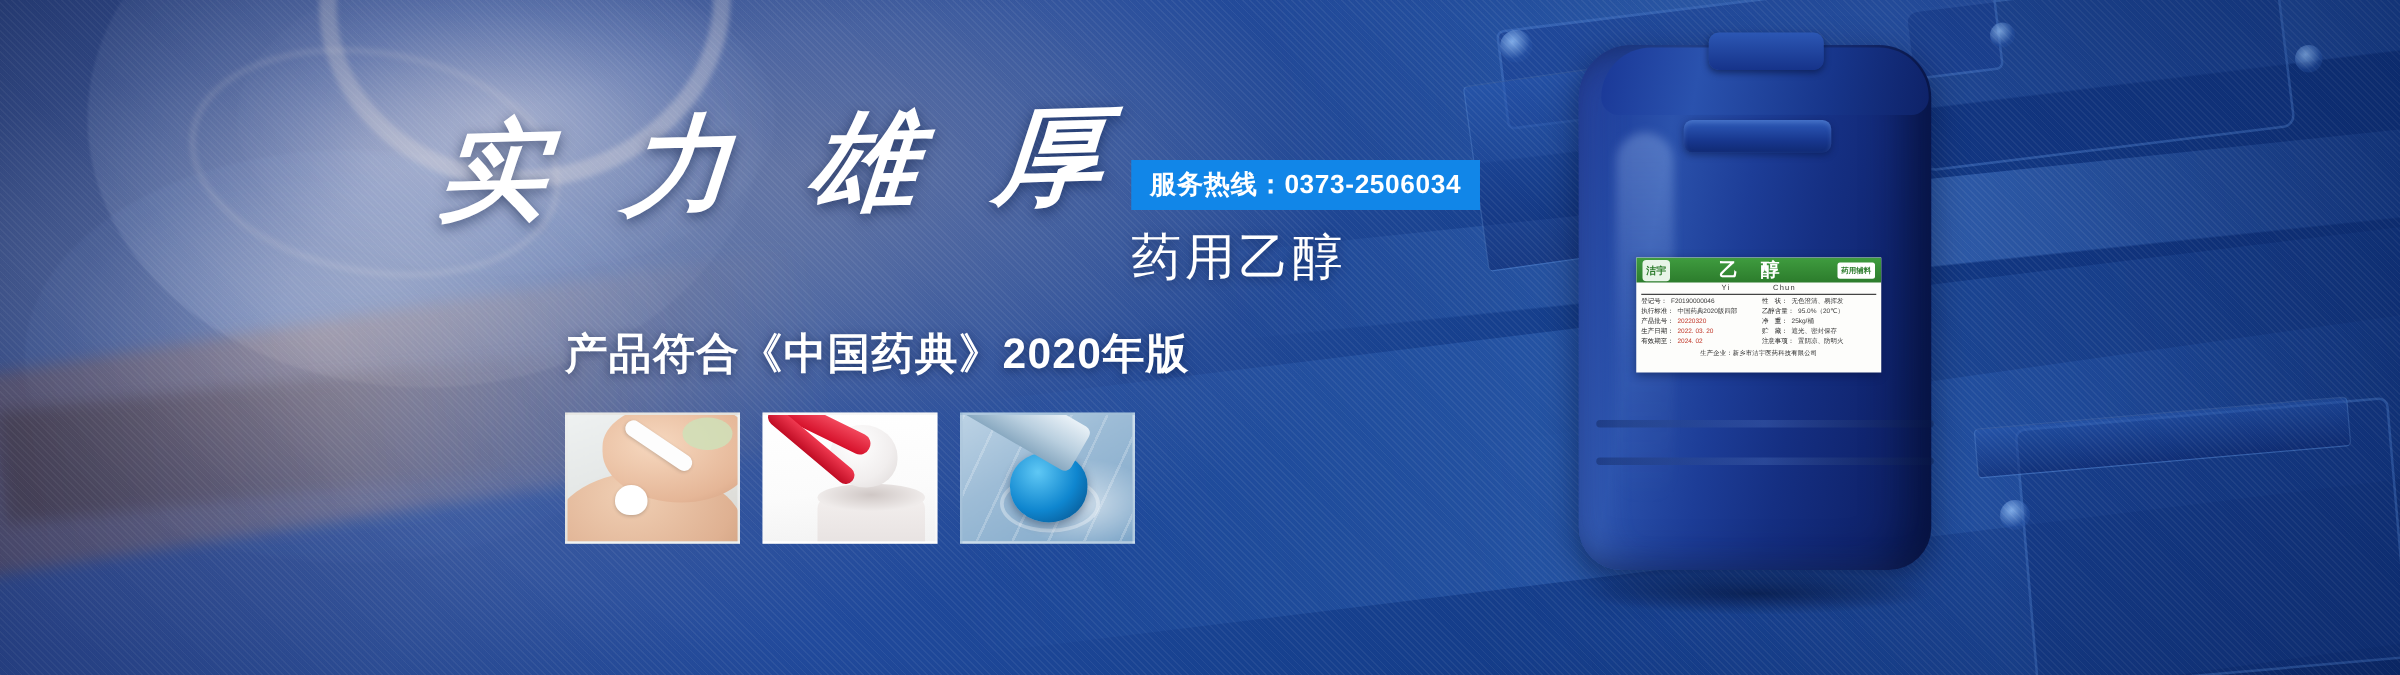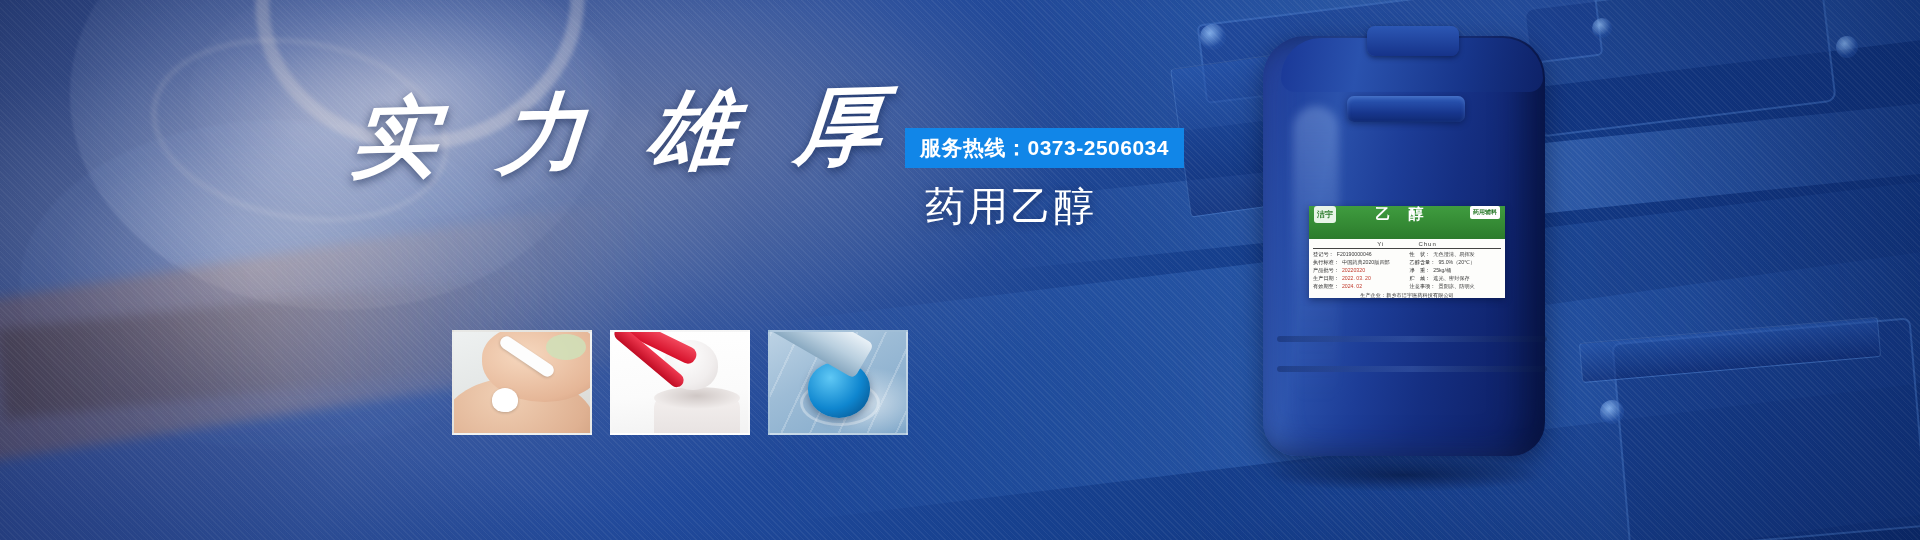--- a/index.html
+++ b/index.html
@@ -69,21 +69,20 @@
     background:#1186e8;color:#fff;
     font-size:21px;font-weight:700;line-height:1;
     padding:9px 15px 10px 15px;white-space:nowrap;
     letter-spacing:.5px;
   }
   .product-name{
     position:absolute;left:905px;top:186px;
     color:#fff;font-size:40px;font-weight:400;letter-spacing:3px;
     line-height:1;white-space:nowrap;
     text-shadow:0 2px 8px rgba(4,20,60,.5);
-    margin-left:20px;
   }
   .standard{
     position:absolute;left:452px;top:266px;
     color:#fff;font-size:34px;font-weight:700;letter-spacing:1px;
     line-height:1;white-space:nowrap;
     text-shadow:0 2px 8px rgba(4,20,60,.55);
   }
   .thumbs{position:absolute;left:452px;top:330px;display:flex;gap:18px;}
   .thumb{width:140px;height:105px;overflow:hidden;position:relative;background:#e9eef2;border:2px solid rgba(255,255,255,.25);}
   .t1{background:linear-gradient(160deg,#eef1f1 0%,#e4e7e6 45%,#d9d6cf 100%);}
@@ -132,21 +131,21 @@
     background:linear-gradient(180deg,#2f5cbb,#17368d 65%,#102a74);
     box-shadow:inset 0 2px 4px rgba(150,190,245,.25), 0 2px 6px rgba(3,14,48,.4);}
   .drum-gloss{position:absolute;left:30px;top:70px;width:46px;height:300px;border-radius:24px;
     background:linear-gradient(180deg, rgba(175,205,250,.30), rgba(175,205,250,.06) 60%, rgba(175,205,250,0));filter:blur(4px);}
   .drum-ridge{position:absolute;left:14px;width:270px;height:6px;border-radius:4px;
     background:linear-gradient(90deg, rgba(8,24,70,.35), rgba(130,170,230,.18), rgba(8,24,70,.35));}
 
   
   .label{position:absolute;left:46px;top:170px;width:196px;height:92px;background:#fdfdfb;
     box-shadow:0 2px 7px rgba(3,14,48,.45);overflow:hidden;}
-  .label-head{height:33px;background:linear-gradient(180deg,#3f9c3f,#2c7c2c);display:flex;align-items:flex-start;padding:0 5px;gap:6px;}
+  .label-head{height:20px;background:linear-gradient(180deg,#3f9c3f,#2c7c2c);display:flex;align-items:center;padding:0 5px;gap:6px;}
   .label-logo{width:22px;height:17px;border-radius:3px;background:#e8f5e8;color:#2c7c2c;
     font-size:8px;line-height:17px;text-align:center;font-weight:700;}
   .label-title{flex:1;text-align:center;color:#fff;font-size:15px;font-weight:700;letter-spacing:7px;line-height:1;}
   .label-tag{background:#fff;color:#2c7c2c;font-size:6px;padding:2px 3px;border-radius:2px;font-weight:700;white-space:nowrap;}
   .label-pinyin{display:flex;justify-content:center;gap:34px;color:#333;font-size:6px;padding:2px 0 1px;letter-spacing:1px;}
   .label-rule{height:1px;background:#444;margin:0 4px;}
   .label-grid{display:flex;padding:2px 4px 0;gap:5px;}
   .label-col{flex:1;display:flex;flex-direction:column;gap:1.5px;}
   .lrow{display:flex;gap:3px;font-size:5.2px;line-height:1.25;color:#2b2b2b;white-space:nowrap;}
   .lrow .k{color:#1e1e1e;}
@@ -183,20 +182,21 @@
   <div class="bolt" style="left:1600px;top:400px;width:24px;height:24px;"></div>
   <div class="belt" style="left:1180px;top:60px;width:120px;height:150px;transform:rotate(-8deg);"></div>
   <div class="belt" style="left:1580px;top:330px;width:300px;height:40px;transform:rotate(-5deg);"></div>
   <div class="scanlines"></div>
   <div class="vignette"></div>
 
   <div class="copy">
     <div class="calligraphy">实 力 雄 厚</div>
     <div class="hotline">服务热线：0373-2506034</div>
     <div class="product-name">药用乙醇</div>
+    <div class="standard">产品符合《中国药典》2020年版</div>
 
     <div class="thumbs">
       <div class="thumb t1">
         <div class="skin"></div>
         <div class="hand"></div>
         <div class="leaf"></div>
         <div class="swab"></div>
         <div class="tip"></div>
       </div>
       <div class="thumb t2">

